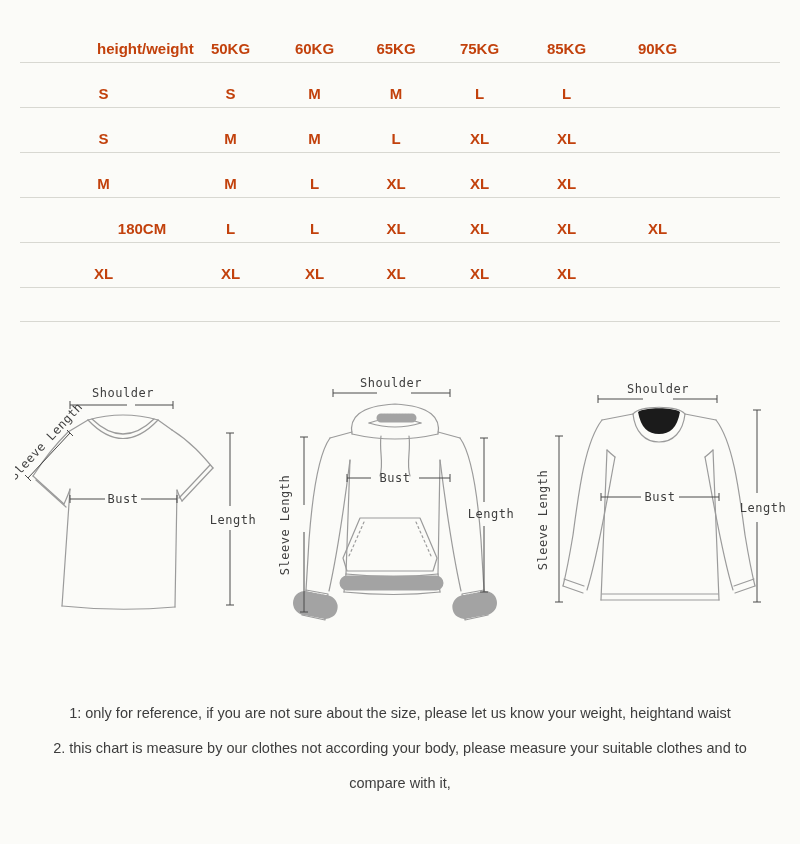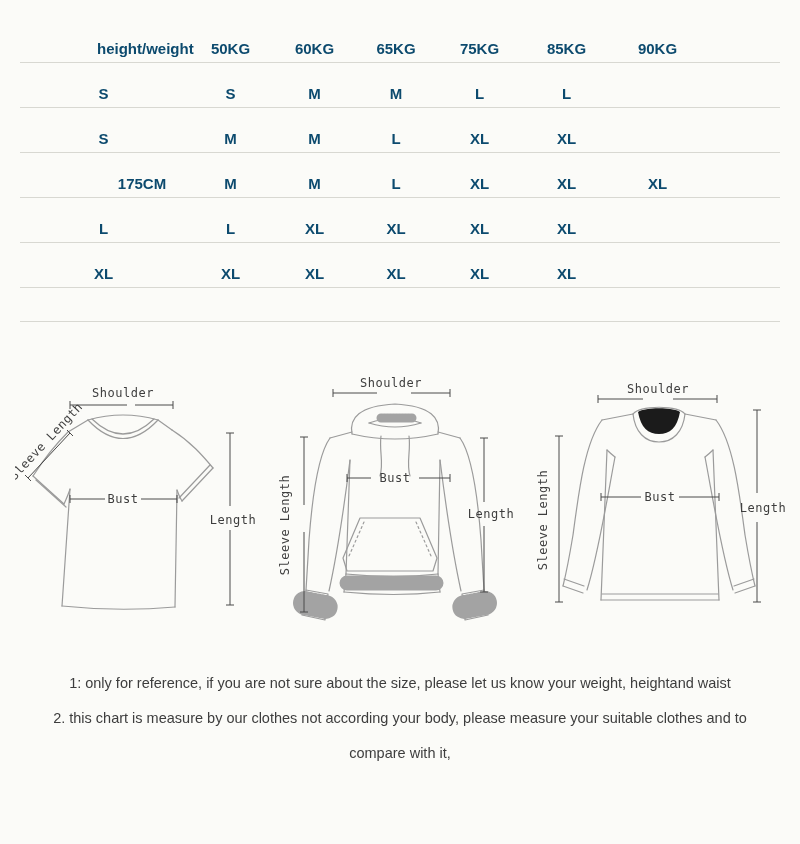--- a/index.html
+++ b/index.html
@@ -11,36 +11,36 @@
   .size-table{position:absolute;left:20px;top:29px;width:760px;}
   .t-row{
     display:grid;
     grid-template-columns:167px 87px 81px 82px 85px 89px 93px;
     border-bottom:1px solid #d8d8d2;
     height:44px;align-items:end;
   }
   .t-row.header{height:33px;}
   .t-row.empty{height:33px;}
   .t-cell{
-    text-align:center;font-weight:bold;font-size:15px;color:#0c4a6e;
+    text-align:center;font-weight:bold;font-size:15px;color:#c2410c;
     padding-bottom:5px;white-space:nowrap;
   }
   .t-cell.first{padding-left:77px;}
   
   .diagram{position:absolute;}
   #tshirt-svg{left:15px;top:360px;}
   #hoodie-svg{left:275px;top:360px;}
   #sweatshirt-svg{left:535px;top:360px;}
   .glabel{
     font-family:"DejaVu Sans Mono",monospace;
     font-size:12px;fill:#3e3e3e;letter-spacing:0.5px;
   }
   
   .notes{
-    position:absolute;left:0;top:666px;width:800px;text-align:center;
+    position:absolute;left:0;top:696px;width:800px;text-align:center;
     font-size:14.5px;color:#3d3d3d;
   }
   .notes .note-line{line-height:35px;white-space:nowrap;}
 </style>
 </head>
 <body>
 
 <div class="canvas">
 
   <div class="size-table">
@@ -66,30 +66,30 @@
     <div class="t-row">
       <div class="t-cell">S</div>
       <div class="t-cell">M</div>
       <div class="t-cell">M</div>
       <div class="t-cell">L</div>
       <div class="t-cell">XL</div>
       <div class="t-cell">XL</div>
     </div>
 
     <div class="t-row">
-      <div class="t-cell first">175CM</div>
-      <div class="t-cell">M</div>
-      <div class="t-cell">M</div>
-      <div class="t-cell">L</div>
-      <div class="t-cell">XL</div>
-      <div class="t-cell">XL</div>
-      <div class="t-cell">XL</div>
-    </div>
-
-    <div class="t-row">
+      <div class="t-cell">M</div>
+      <div class="t-cell">M</div>
+      <div class="t-cell">L</div>
+      <div class="t-cell">XL</div>
+      <div class="t-cell">XL</div>
+      <div class="t-cell">XL</div>
+    </div>
+
+    <div class="t-row">
+      <div class="t-cell first">180CM</div>
       <div class="t-cell">L</div>
       <div class="t-cell">L</div>
       <div class="t-cell">XL</div>
       <div class="t-cell">XL</div>
       <div class="t-cell">XL</div>
       <div class="t-cell">XL</div>
     </div>
 
     <div class="t-row">
       <div class="t-cell">XL</div>

